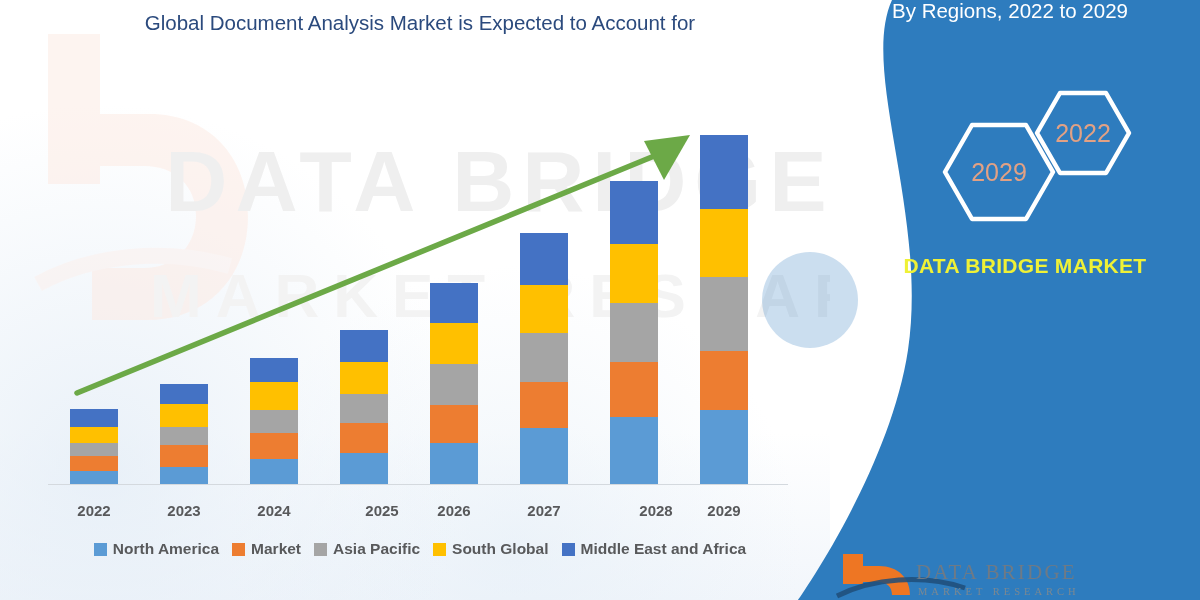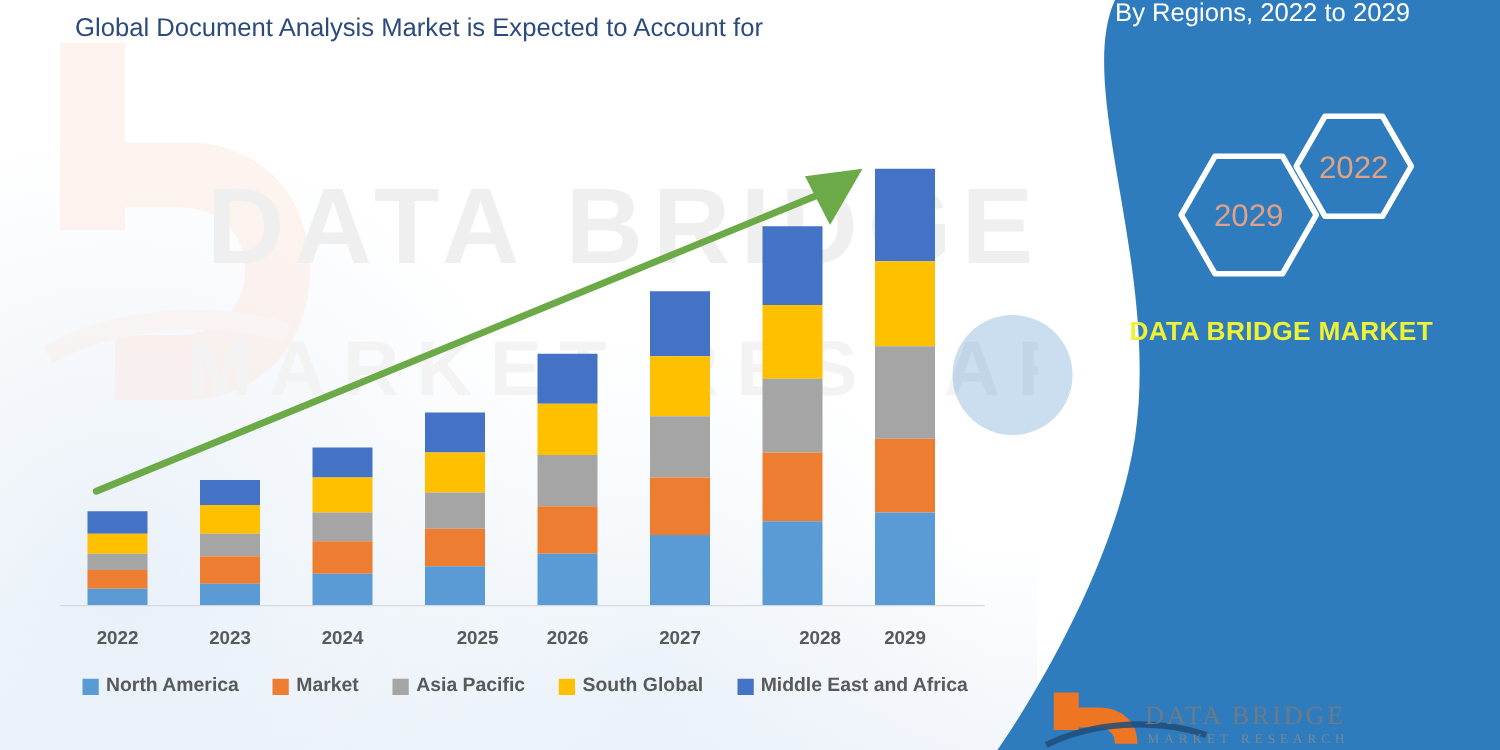--- a/index.html
+++ b/index.html
@@ -28,21 +28,21 @@
   .wm-text{
     position:absolute;left:150px;top:115px;width:700px;
     font-size:86px;font-weight:700;letter-spacing:8px;
     color:#efefef;line-height:1.55;text-align:center;white-space:nowrap;
     user-select:none;
   }
   .wm-text .l2{font-size:62px;letter-spacing:14px;color:#f3f3f3;}
 
   .chart-title{
     position:absolute;left:60px;top:8px;width:720px;
-    text-align:left;color:#2b4a7d;font-size:20.5px;line-height:1.45;
+    text-align:center;color:#2b4a7d;font-size:20.5px;line-height:1.45;
     font-weight:400;
   }
 
   .plot{position:absolute;left:0;top:0;width:830px;height:600px;}
 
   .axis-line{
     position:absolute;left:48px;top:484px;width:740px;height:1px;background:#d4d9de;
   }
 
   .bar{position:absolute;width:48px;}
@@ -51,21 +51,21 @@
   .xlabel{
     position:absolute;width:90px;text-align:center;top:502px;
     font-size:15px;font-weight:700;color:#58595b;
   }
 
   .arrow{position:absolute;left:0;top:0;width:830px;height:600px;pointer-events:none;}
 
   
   .legend{
     position:absolute;left:40px;top:540px;width:760px;
-    display:flex;align-items:center;justify-content:center;gap:27px;
+    display:flex;align-items:center;justify-content:center;gap:13px;
     font-size:15.5px;font-weight:700;color:#58595b;white-space:nowrap;
   }
   .legend-item{display:flex;align-items:center;gap:6px;}
   .legend-swatch{width:13px;height:13px;display:inline-block;}
 
   
   .right-pane{
     position:absolute;left:740px;top:0;width:460px;height:600px;overflow:hidden;
   }
   .right-shape{position:absolute;left:0;top:0;width:460px;height:600px;}

